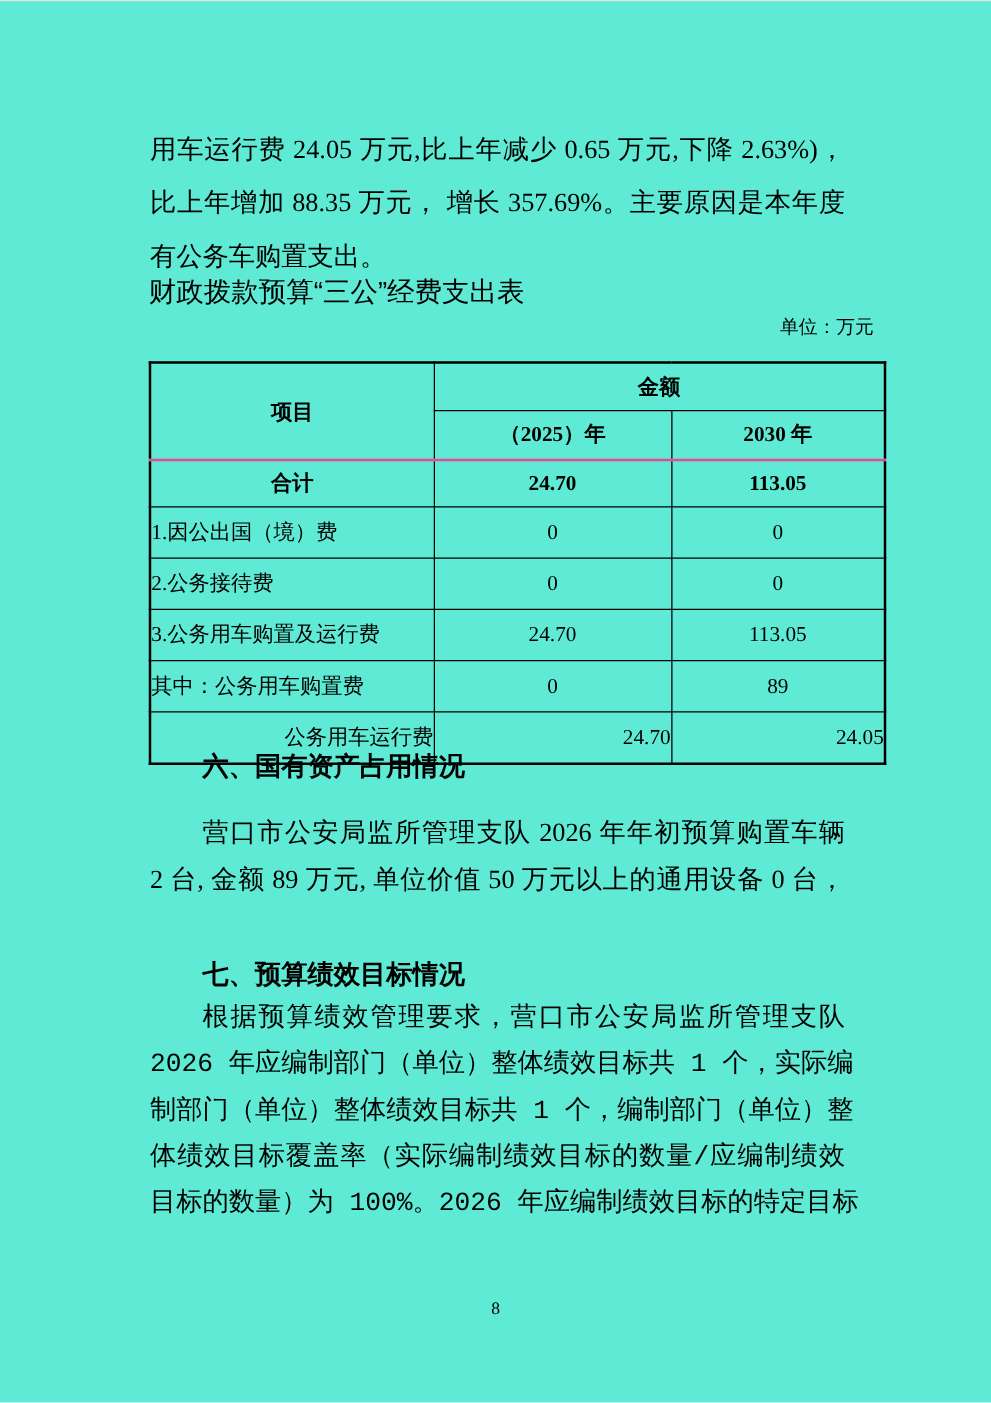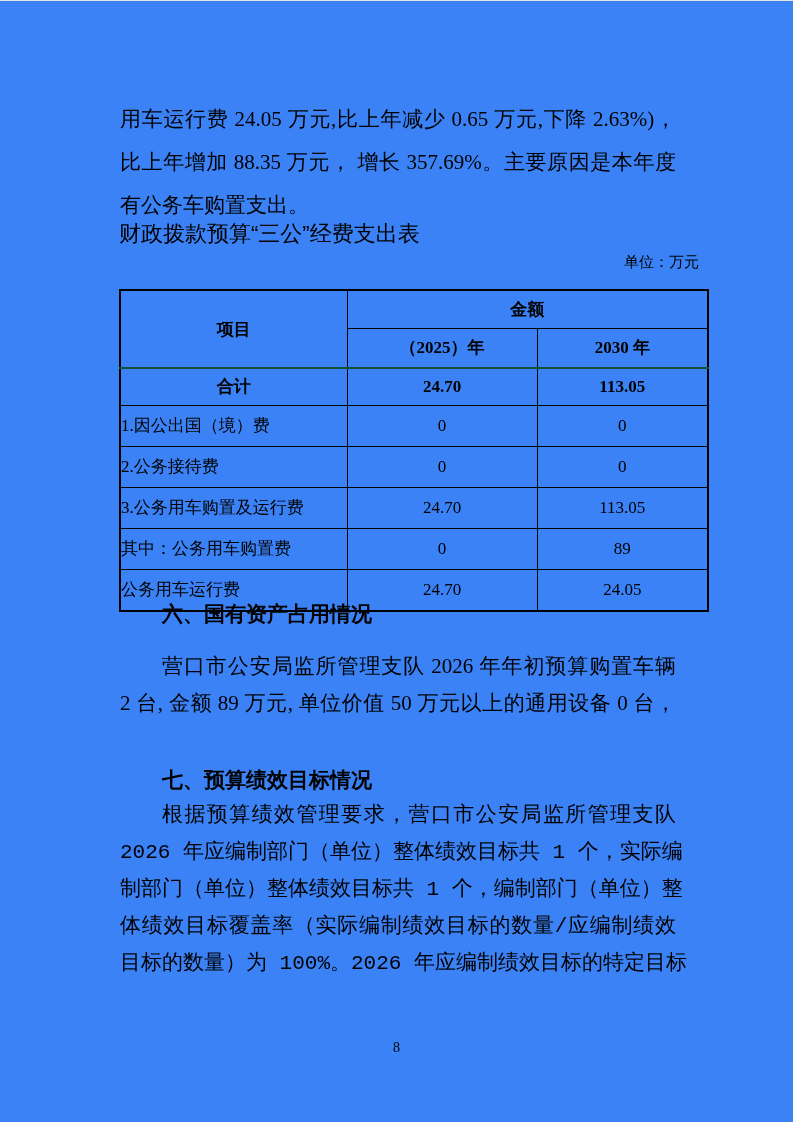--- a/index.html
+++ b/index.html
@@ -1,21 +1,21 @@
 <!DOCTYPE html>
 <html><head>
 <meta charset="utf-8">
 <style>
   * { margin: 0; padding: 0; box-sizing: border-box; }
   html, body { background: #ffffff; }
   .page {
     position: relative;
     width: 793px;
     height: 1122px;
-    background: #3b82f6;
+    background: #5eead4;
     color: #000000;
     font-family: "Liberation Serif", "DejaVu Serif", serif;
     overflow: hidden;
     border-top: 1px solid #e4e4e4;
   }
 
   
   .para { position: absolute; left: 120px; width: 556px; font-size: 21px; }
   .para .line {
     display: block;
@@ -84,24 +84,24 @@
     overflow: hidden;
     white-space: nowrap;
   }
   table.tbl { border: 2px solid #000000; }
   .col-item { width: 227px; }
   .col-y25  { width: 190px; }
   .col-y26  { width: 171px; }
 
   tr.hdr1 td { height: 38px; font-weight: bold; }
   tr.hdr2 td { height: 40px; font-weight: bold; }
-  tr.hdr2 { border-bottom: 2px solid #14532d; }
+  tr.hdr2 { border-bottom: 2px solid #ec4899; }
   tr.trow td { height: 37px; font-weight: bold; }
   tr.drow td { height: 41px; }
-  tr.drow-last td { height: 42px; }
+  tr.drow-last td { height: 42px; text-align: right; }
 
   td.c { text-align: center; }
   td.label { text-align: left; padding-left: 5px; }
   td.label-sub  { padding-left: 13px; }
   td.label-sub2 { padding-left: 62px; }
 
   
   .page-number {
     position: absolute;
     top: 1038px;

